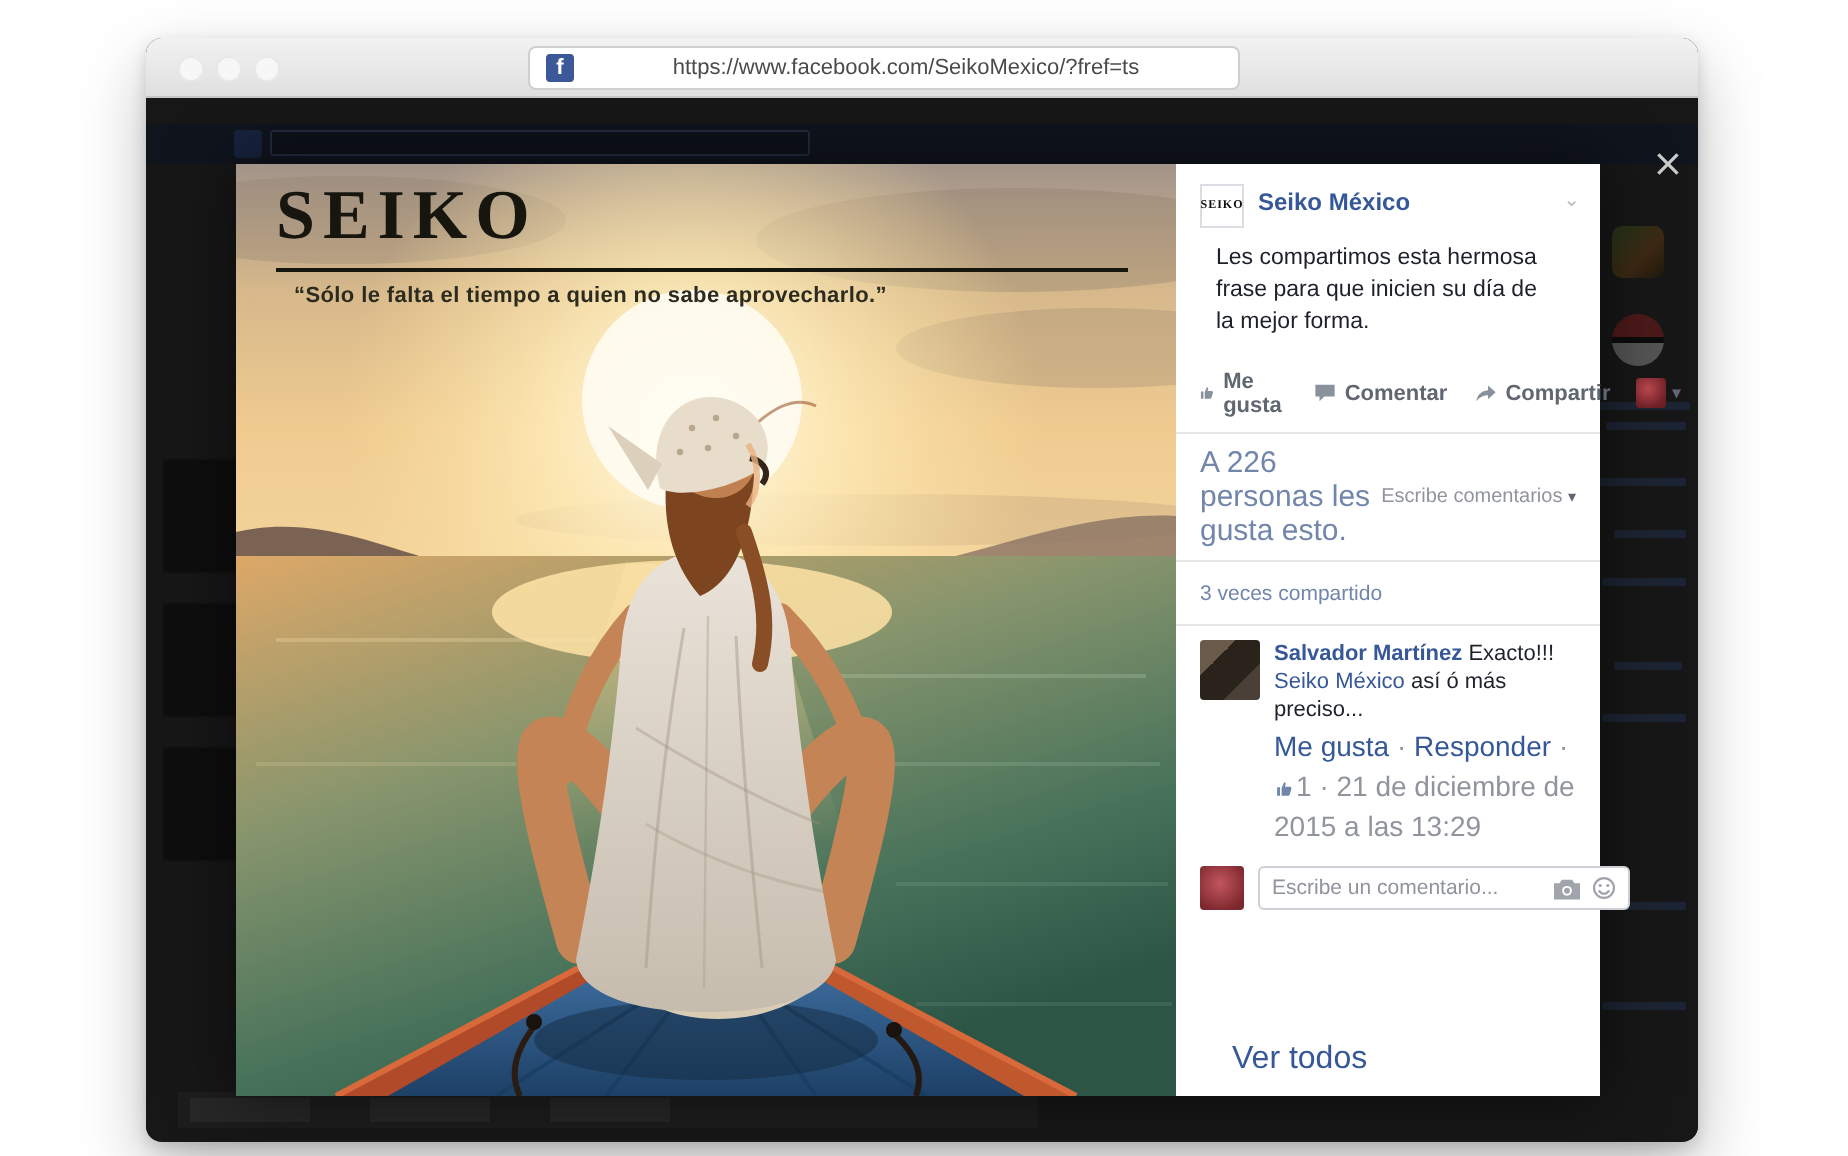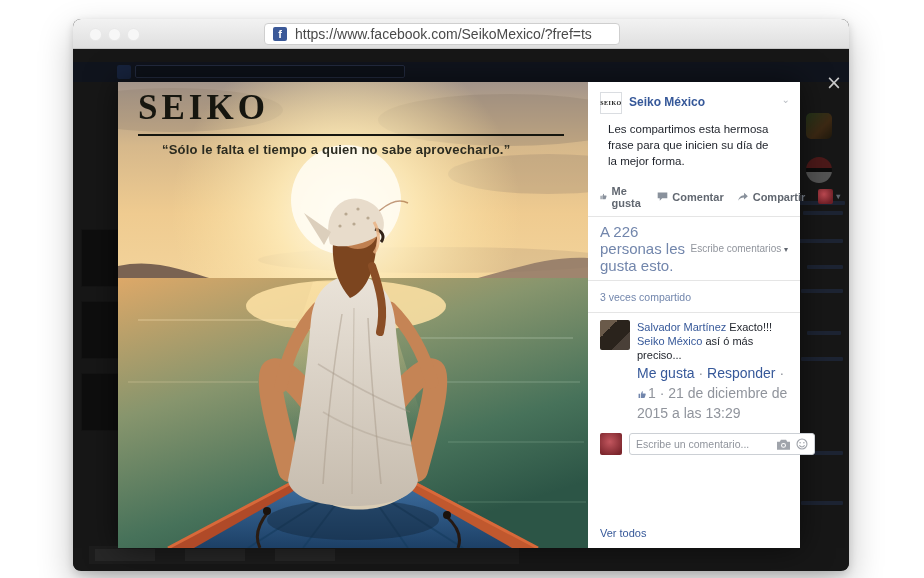--- a/index.html
+++ b/index.html
@@ -7,21 +7,21 @@
 
   
   .window { position:absolute; left:73px; top:19px; width:776px; height:552px; border-radius:8px; overflow:hidden;
             box-shadow:0 14px 34px rgba(0,0,0,.25), 0 3px 8px rgba(0,0,0,.15); background:#171717; }
   .titlebar { position:relative; height:30px; background:linear-gradient(#f2f2f2,#dfdfdf); border-bottom:1px solid #c6c6c6; }
   .win-dot { position:absolute; top:9px; width:13px; height:13px; border-radius:50%; background:#f7f7f7; box-shadow:inset 0 0 0 1px rgba(0,0,0,.06); }
   .dot1{left:16px;} .dot2{left:35px;} .dot3{left:54px;}
   .urlbar { position:absolute; left:191px; top:4px; width:356px; height:22px; background:#ffffff; border:1px solid #cfcfcf; border-radius:4px;
             display:flex; align-items:center; padding:0 8px; gap:8px; }
   .fb-favicon { width:14px; height:14px; border-radius:2px; background:#3b5998; color:#fff; font-weight:bold; font-size:11px; line-height:14px; text-align:center; flex:0 0 auto; }
-  .url-text { flex:1; font-size:14px; color:#4a4a4a; white-space:nowrap; overflow:hidden; }
+  .url-text { flex:1; text-align:center; font-size:11px; color:#4a4a4a; white-space:nowrap; overflow:hidden; }
 
   
   .viewport { position:relative; width:776px; height:521px; background:#171717; overflow:hidden; }
   .bg-navbar { position:absolute; left:0; top:13px; width:100%; height:20px; background:#10141d; }
   .bg-flogo { position:absolute; left:44px; top:16px; width:14px; height:14px; border-radius:2px; background:#17233d; }
   .bg-search { position:absolute; left:62px; top:16px; width:270px; height:13px; border:1px solid #232b3f; border-radius:2px; background:#0d1119; }
   .bg-thumb { position:absolute; left:8px; width:38px; height:58px; background:#0e0e0e; border:1px solid #141414; }
   .bg-app { position:absolute; left:733px; width:26px; height:26px; filter:brightness(.5); }
   .bg-app1 { top:64px; border-radius:5px; background:linear-gradient(135deg,#4a6a34,#7a5228 60%,#3c3018); }
   .bg-app2 { top:108px; border-radius:50%; background:linear-gradient(#993131 0 44%, #181818 44% 56%, #a8a8a8 56% 100%); }
@@ -31,21 +31,21 @@
 
   .close-btn { position:absolute; top:22px; right:4px; width:22px; height:22px; background:none; border:none; color:#cbcbcb;
                font-size:19px; line-height:22px; text-align:center; cursor:pointer; font-family:"DejaVu Sans", sans-serif; }
 
   
   .lightbox { position:absolute; left:45px; top:33px; display:flex; box-shadow:0 0 30px rgba(0,0,0,.55); }
   .photo { position:relative; width:470px; height:466px; overflow:hidden; background:#e8c890; flex:0 0 auto; }
   .photo svg { display:block; }
   .brand-logo { position:absolute; left:20px; top:6px; font-family:"Liberation Serif", serif; font-weight:bold; font-size:35px; letter-spacing:4px; color:#16160f; }
   .brand-line { position:absolute; left:20px; top:52px; width:426px; height:2px; background:#16160f; }
-  .brand-quote { position:absolute; left:44px; top:60px; font-size:13px; font-weight:bold; color:#2b2b20; letter-spacing:.2px; }
+  .brand-quote { position:absolute; left:29px; top:60px; font-size:11px; font-weight:bold; color:#2b2b20; letter-spacing:.2px; }
 
   
   .panel { width:212px; height:466px; background:#ffffff; position:relative; padding:10px 12px 0; color:#1d2129; flex:0 0 auto; }
   .p-header { display:flex; gap:7px; margin-bottom:6px; }
   .page-avatar { width:22px; height:22px; background:#fff; border:1px solid #dadde1; display:flex; align-items:center; justify-content:center; flex:0 0 auto; cursor:pointer; }
   .page-avatar span { font-family:"Liberation Serif", serif; font-weight:bold; font-size:6px; letter-spacing:.5px; color:#111; }
   .p-head-text { flex:1; }
   .page-name { font-size:12px; font-weight:bold; color:#365899; text-decoration:none; cursor:pointer; }
   .p-meta { font-size:9.5px; color:#90949c; line-height:1.35; margin-top:1px; }
   .p-meta a { color:#90949c; text-decoration:none; cursor:pointer; }
@@ -66,34 +66,34 @@
   .likes-row { display:flex; align-items:center; justify-content:space-between; padding:6px 0; }
   .likes-link { font-size:15px; color:#7286ac; text-decoration:none; cursor:pointer; }
   .sort-ctl { font-size:10px; color:#90949c; cursor:pointer; white-space:nowrap; }
   .shares-row { padding:6px 0 7px; }
   .shares-link { font-size:10.5px; color:#7286ac; text-decoration:none; cursor:pointer; }
 
   .comment { display:flex; gap:7px; padding:7px 0 8px; }
   .commenter-avatar { width:30px; height:30px; flex:0 0 auto; border-radius:2px; cursor:pointer;
       background:linear-gradient(135deg,#6a5a4a 0 30%, #2a231c 30% 70%, #4a4038 70%); }
   .c-body { font-size:11px; line-height:1.3; }
-  .c-author { font-weight:normal; color:#365899; text-decoration:none; cursor:pointer; }
+  .c-author { font-weight:bold; color:#365899; text-decoration:none; cursor:pointer; }
   .c-link { color:#365899; text-decoration:none; cursor:pointer; }
   .c-meta { font-size:14px; color:#90949c; margin-top:2px; line-height:1.4; }
   .c-meta a { color:#365899; text-decoration:none; cursor:pointer; }
   .c-thumb { display:inline-block; vertical-align:-1px; margin:0 1px; }
 
   .composer { display:flex; gap:7px; align-items:flex-start; padding-top:2px; }
   .composer-avatar { width:22px; height:22px; flex:0 0 auto; border-radius:2px; background:radial-gradient(circle at 45% 40%, #c2565e, #7c262d 80%); }
   .input-box { flex:1; display:flex; align-items:center; border:1px solid #ccd0d5; border-radius:3px; height:22px; padding:0 6px; gap:6px; background:#fff; }
   .input-box input { flex:1; border:none; outline:none; font-size:10.5px; font-family:"Liberation Sans", sans-serif; color:#1d2129; min-width:0; }
   .input-box input::placeholder { color:#90949c; }
   .input-box svg { flex:0 0 auto; cursor:pointer; }
 
-  .see-all { position:absolute; left:12px; bottom:9px; font-size:11px; color:#365899; text-decoration:none; cursor:pointer; }
+  .see-all { position:absolute; left:28px; bottom:9px; font-size:16px; color:#365899; text-decoration:none; cursor:pointer; }
 </style>
 </head>
 <body>
 
 <div class="window">
   <div class="titlebar">
     <span class="win-dot dot1"></span>
     <span class="win-dot dot2"></span>
     <span class="win-dot dot3"></span>
     <div class="urlbar">

